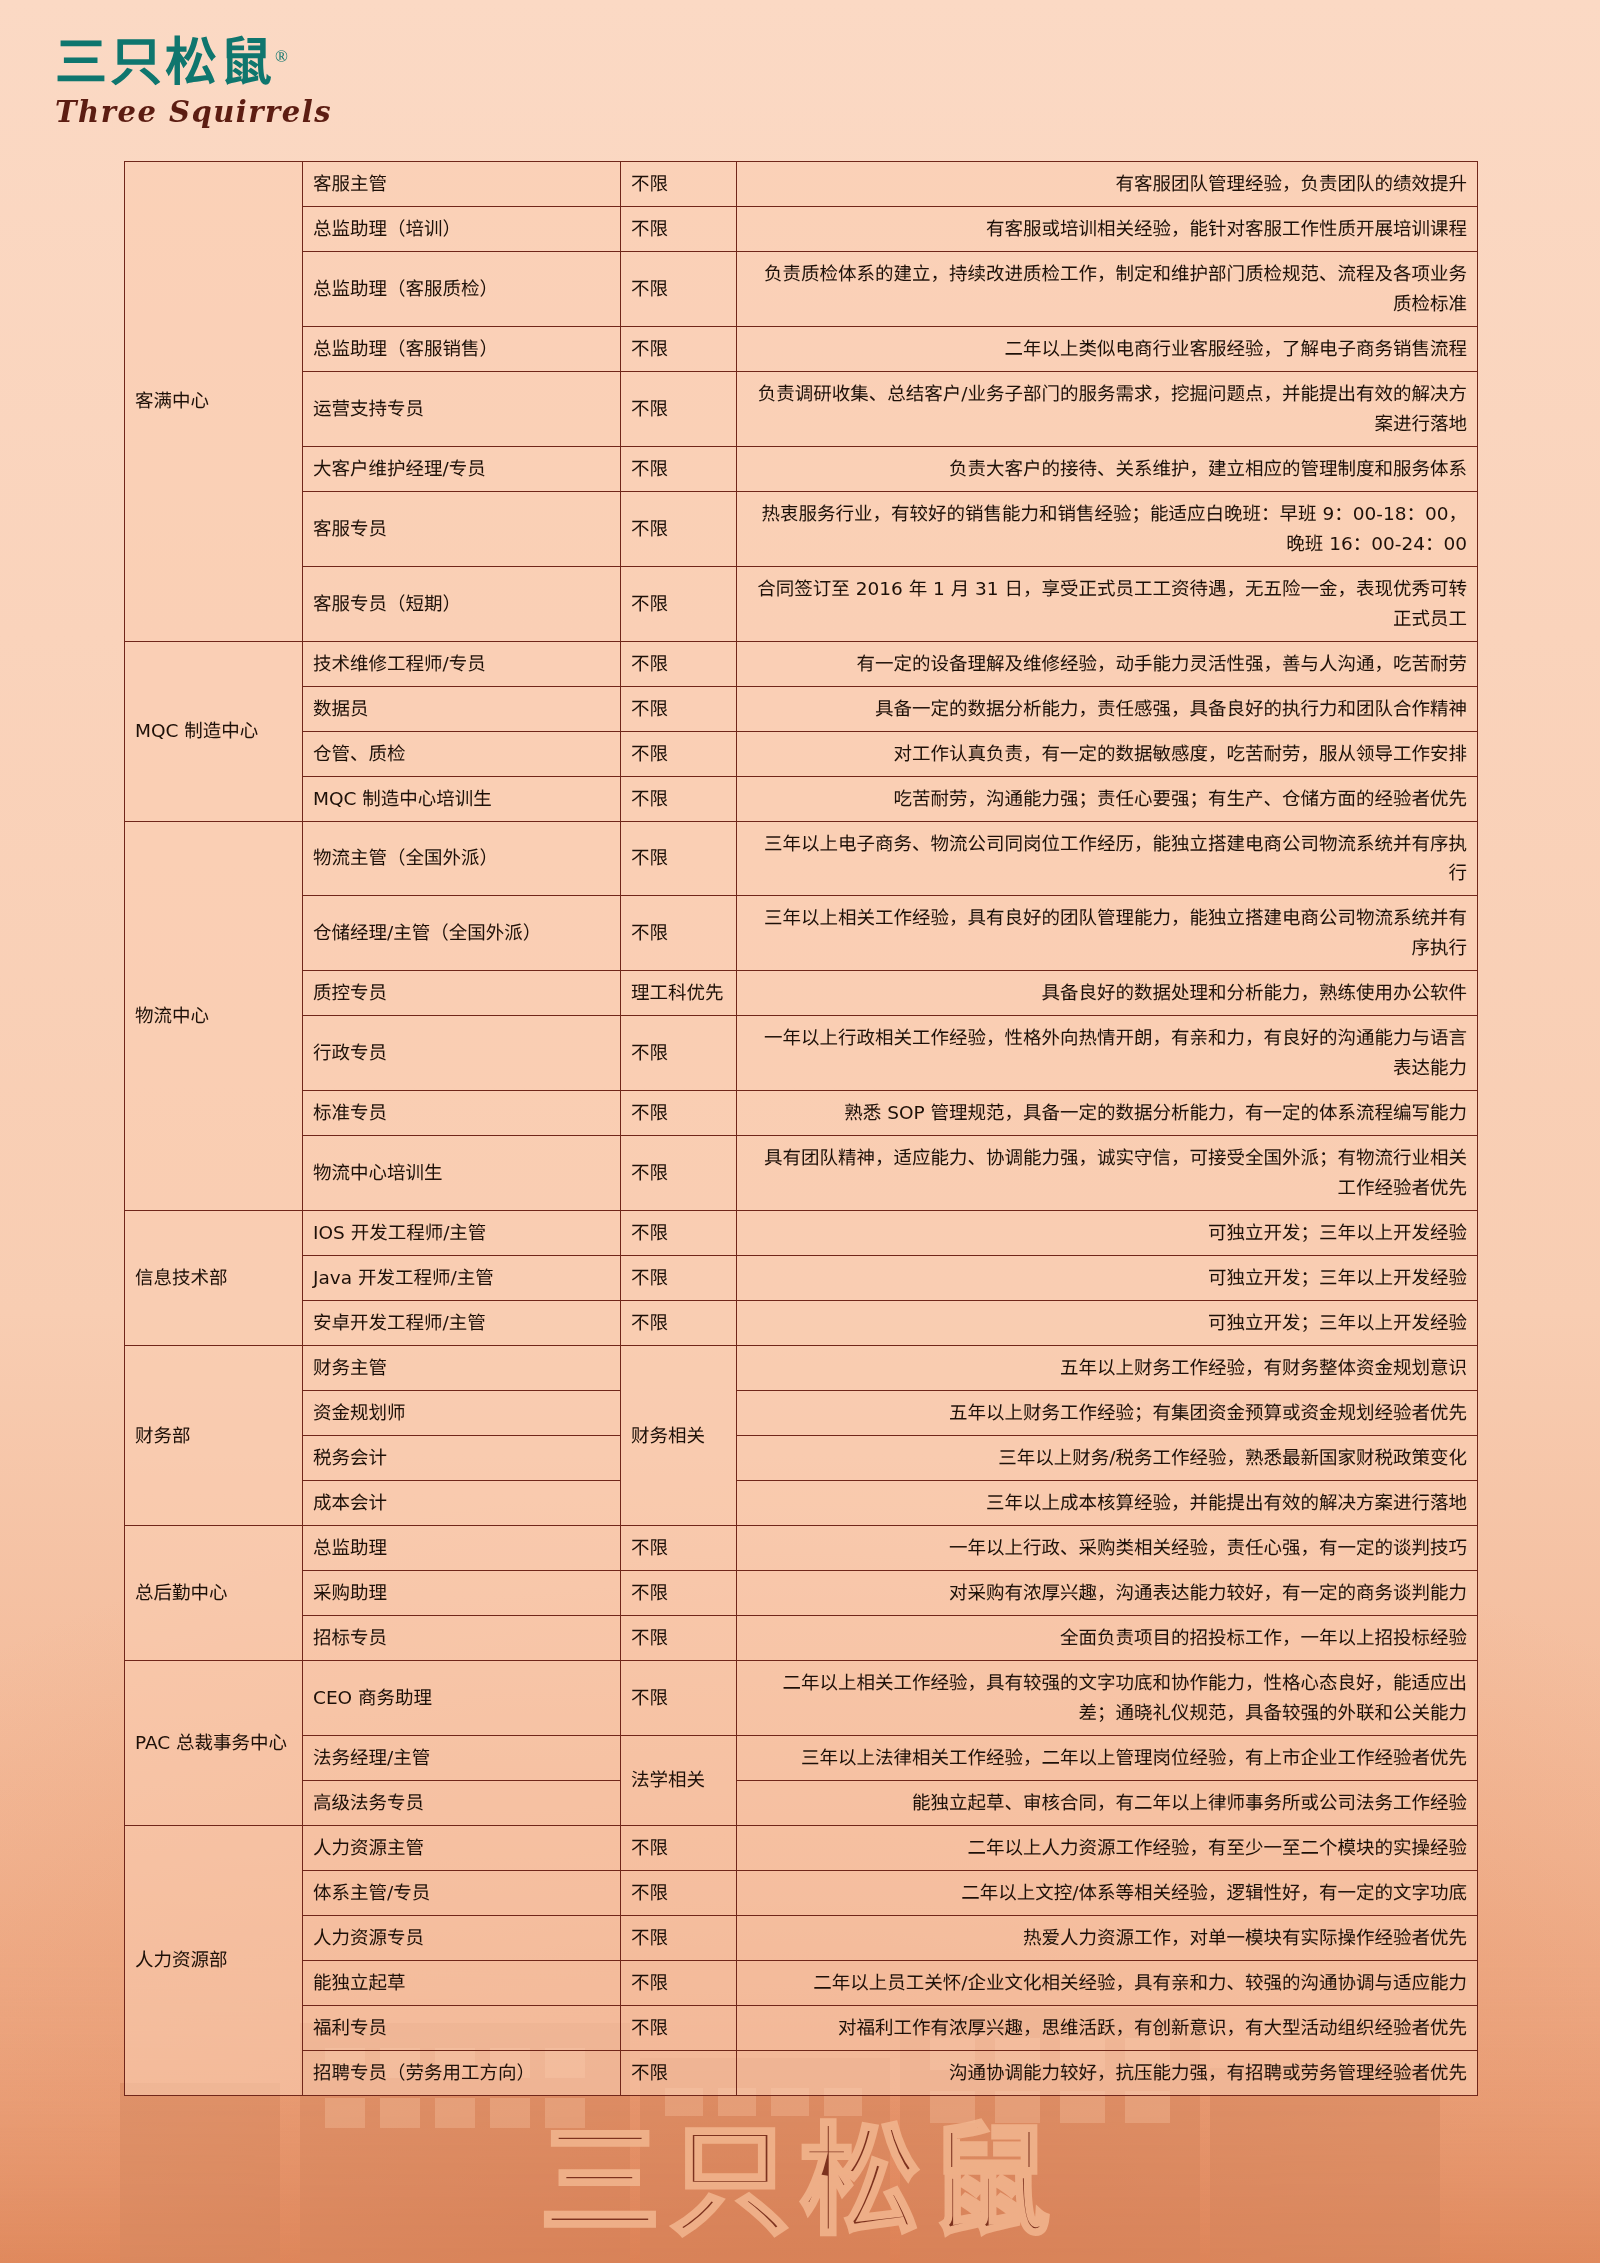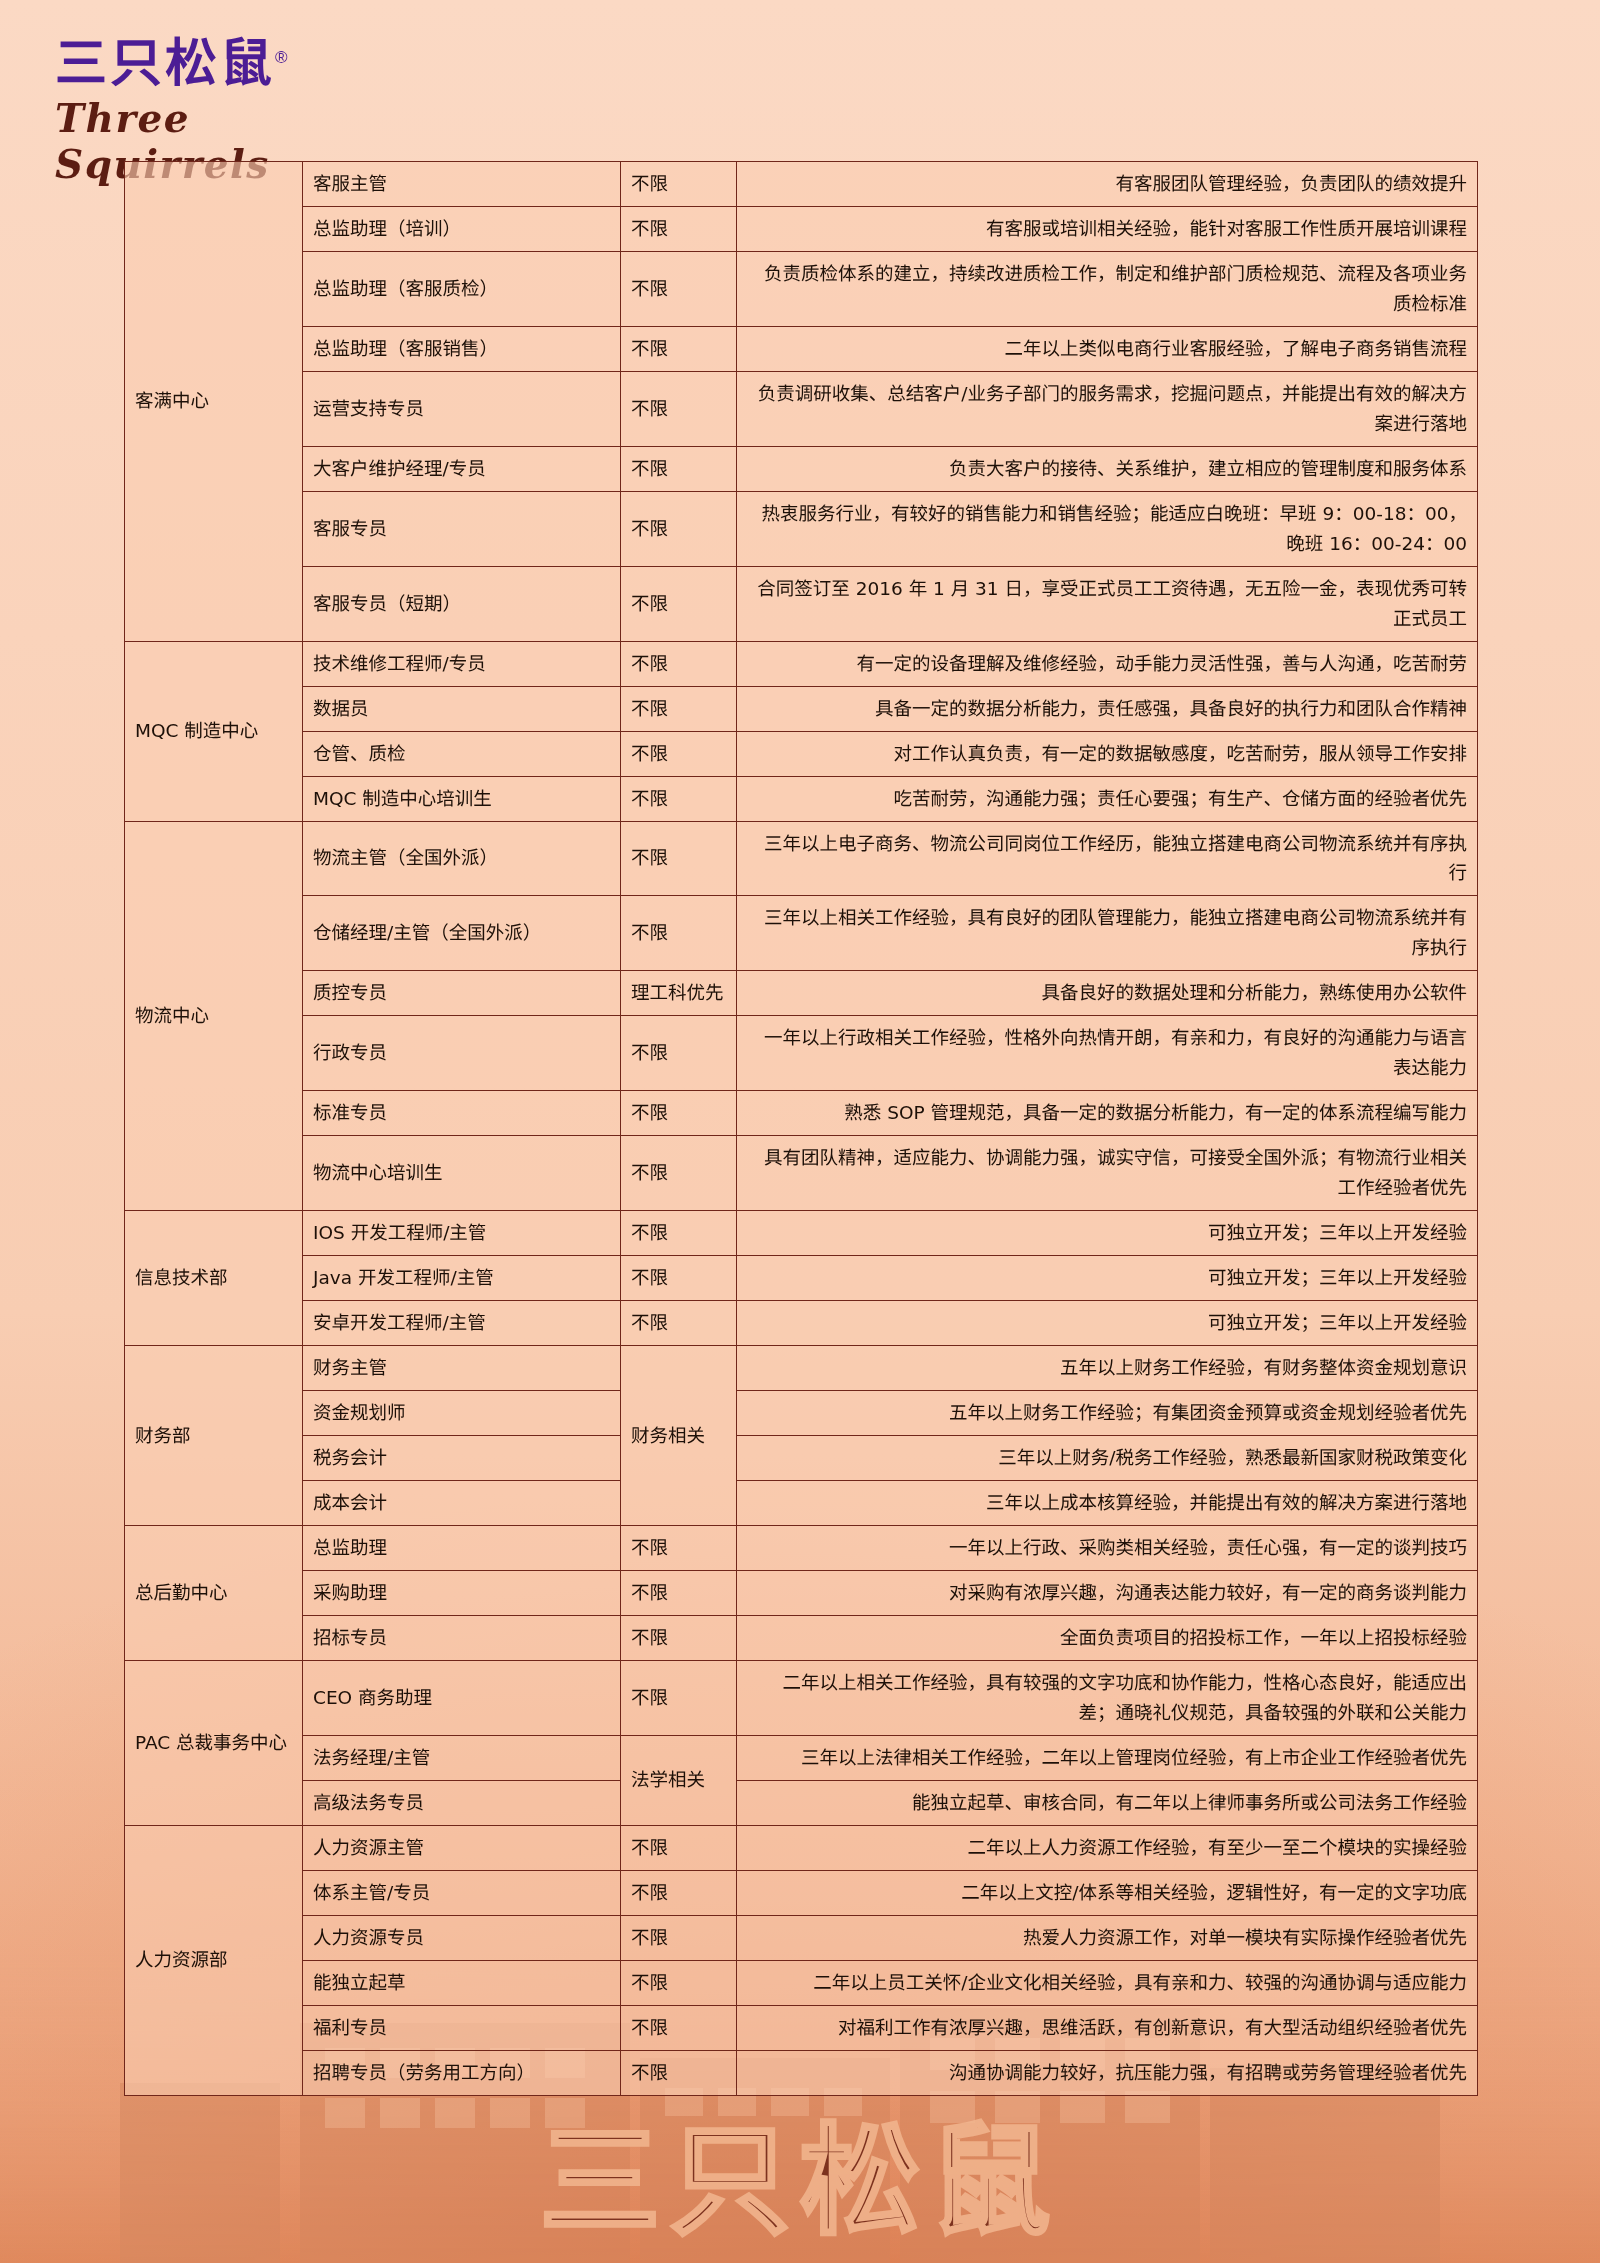--- a/index.html
+++ b/index.html
@@ -49,39 +49,39 @@
 
   
   .logo-block {
     position: absolute;
     left: 55px;
     top: 36px;
     width: 330px;
   }
   .logo-cn {
     display: block;
-    font-family: Liberation Sans, sans-serif;
+    font-family: Liberation Serif, serif;
     font-size: 52px;
     font-weight: 700;
     letter-spacing: 3px;
-    color: #4c1d95;
+    color: #0f766e;
     line-height: 1.05;
     position: relative;
   }
   .logo-reg {
     font-size: 17px;
     vertical-align: super;
     font-weight: 400;
   }
   .logo-en {
     display: block;
     margin-top: 4px;
     font-family: "DejaVu Serif", serif;
     font-style: italic;
-    font-size: 39px;
+    font-size: 29px;
     font-weight: 700;
     letter-spacing: 1.5px;
     color: #5c1d12;
   }
 
   
   .table-wrap {
     position: absolute;
     left: 124px;
     top: 161px;

